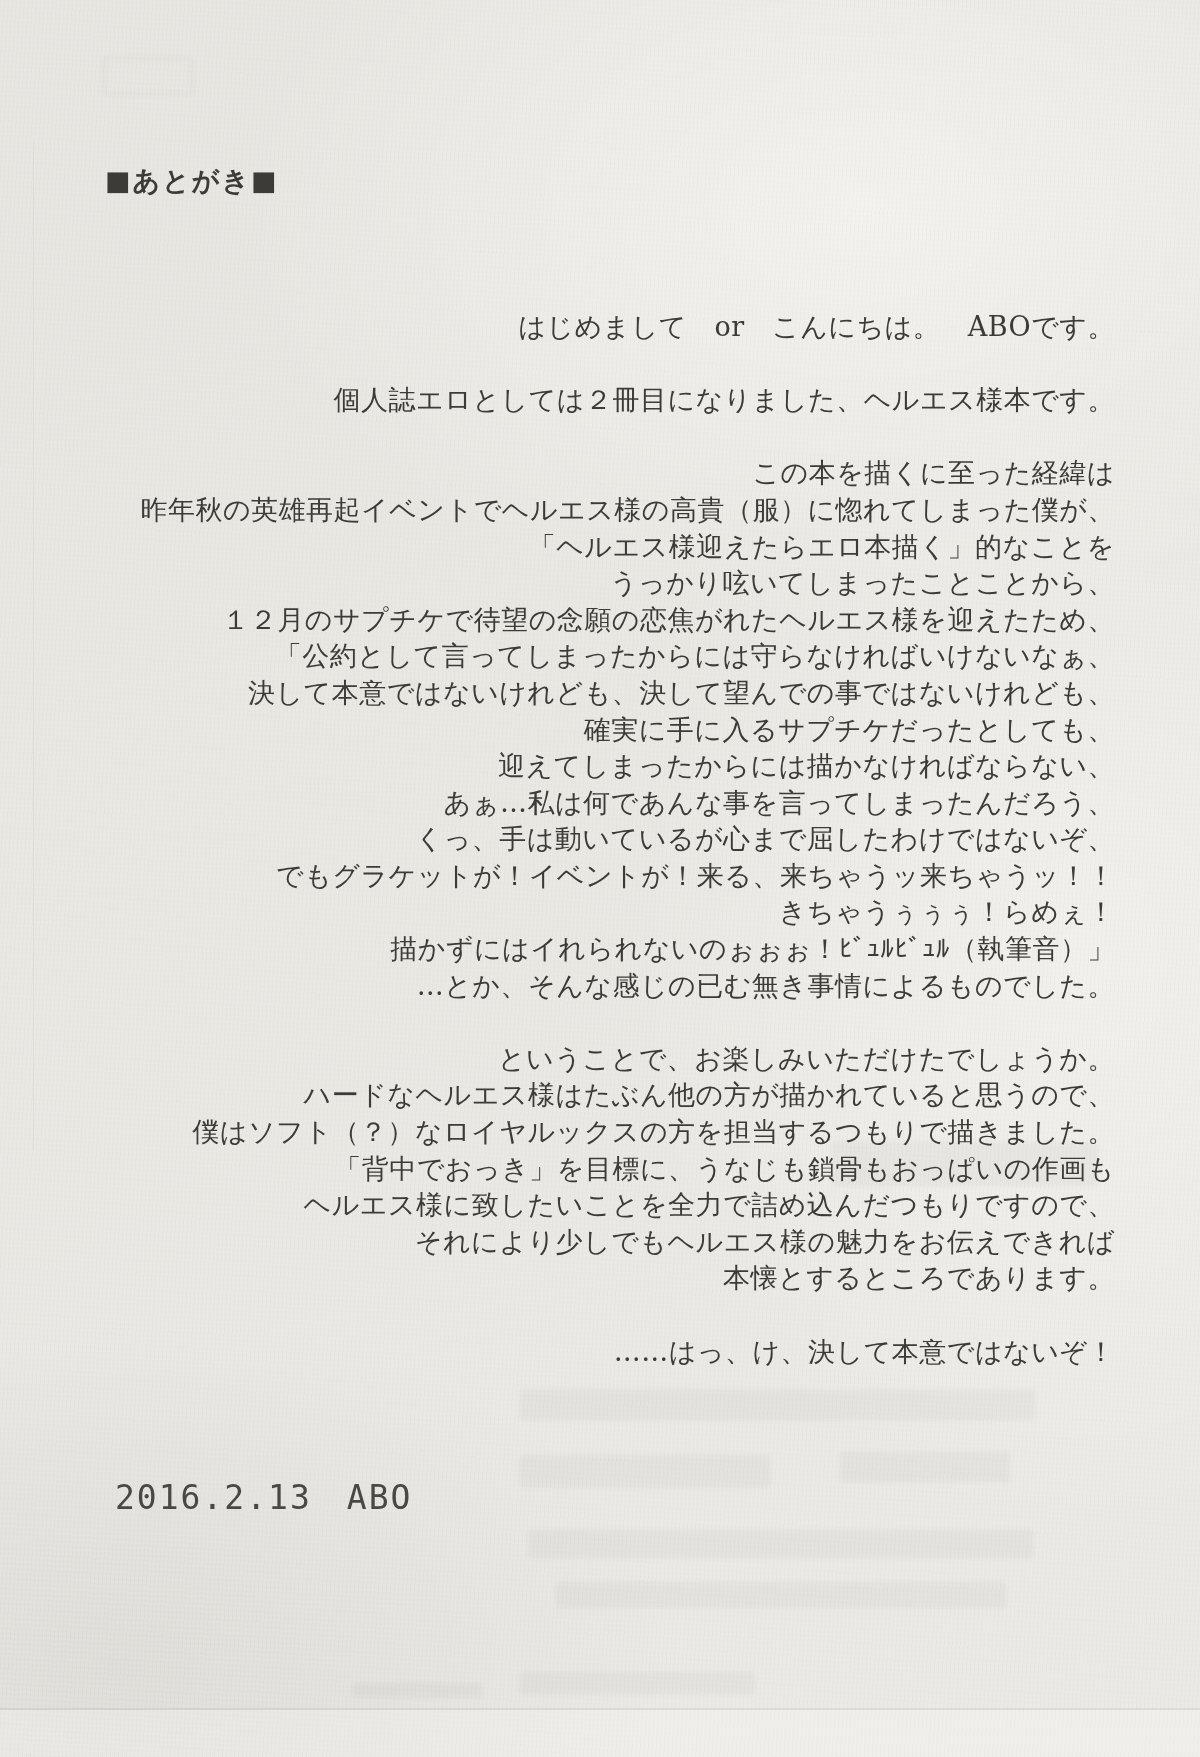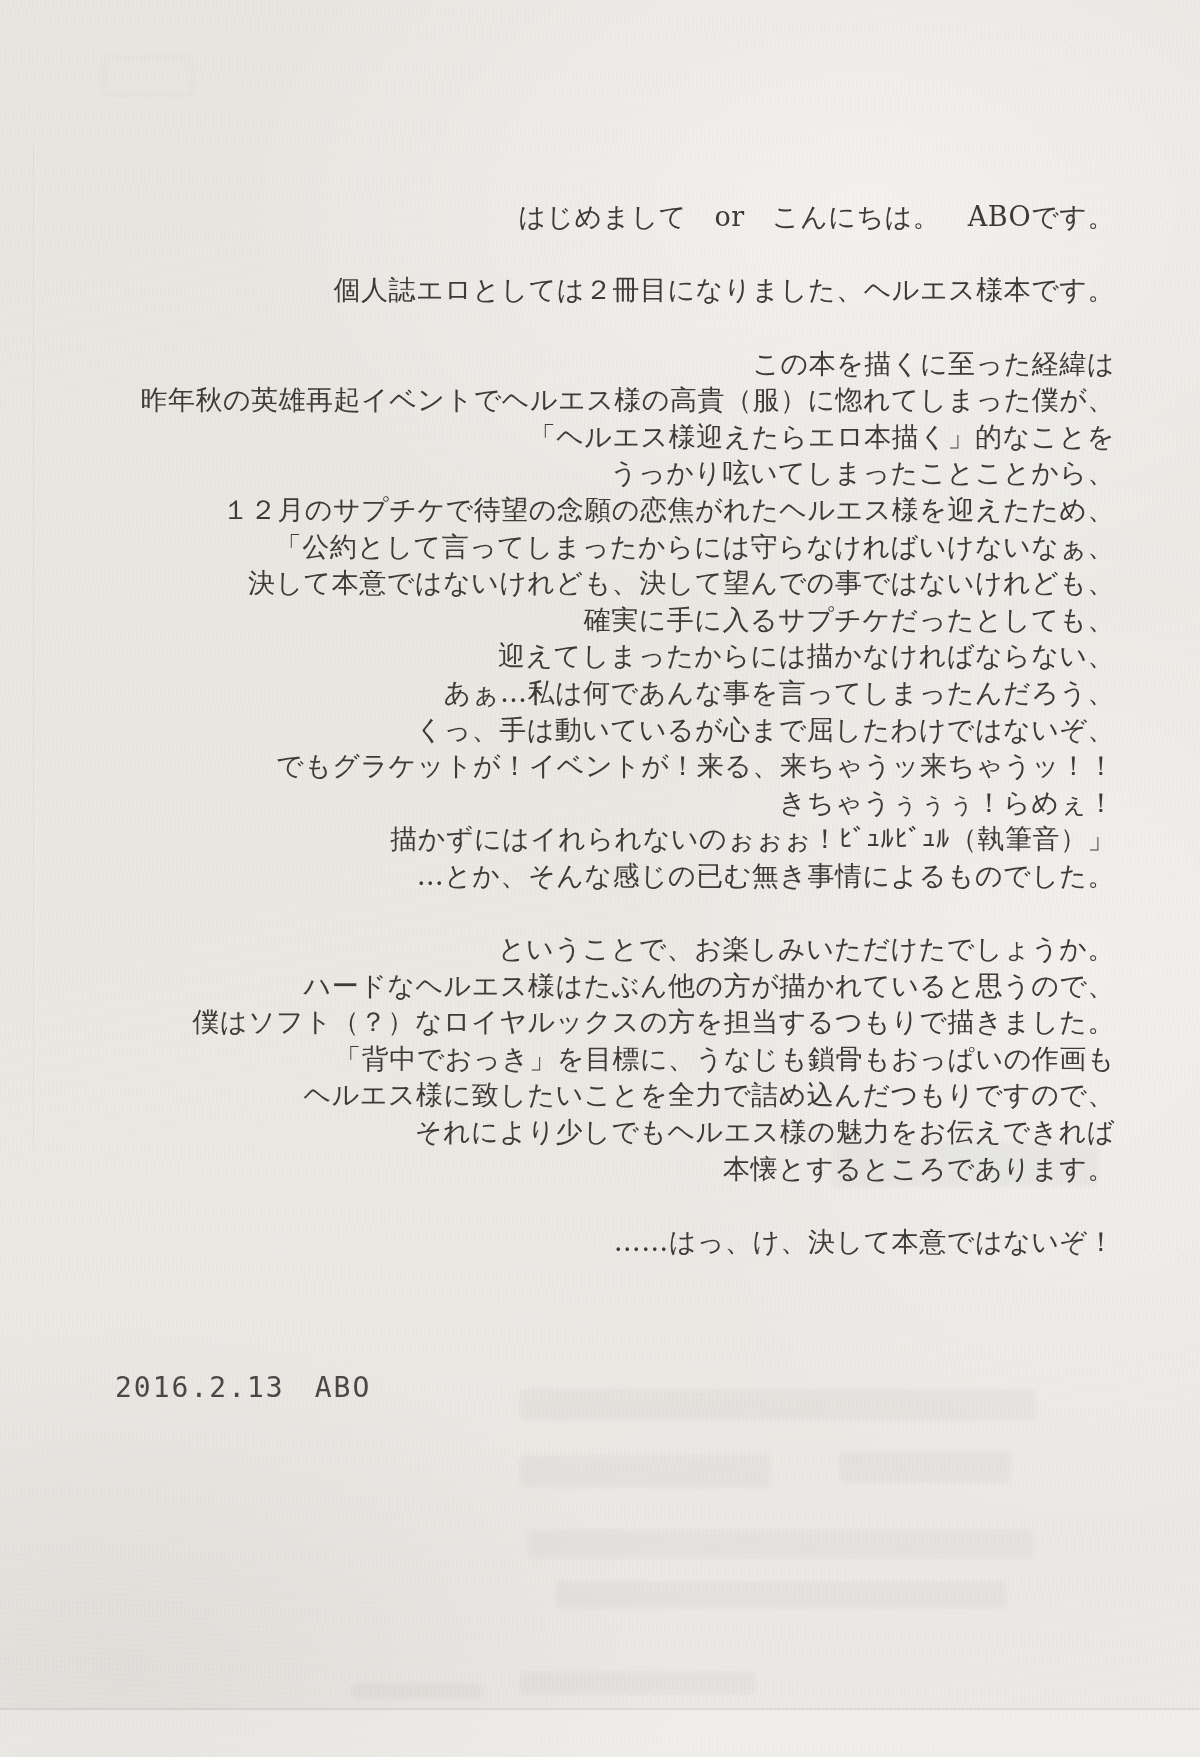--- a/index.html
+++ b/index.html
@@ -33,21 +33,21 @@
   .content{
     position:absolute;left:105px;top:126px;width:1010px;
     font-size:27px;line-height:36.6px;letter-spacing:.5px;
     white-space:pre-line;
   }
   .afterword-header{margin:0 0 36.6px 0;font-weight:bold;letter-spacing:2px;}
   .para{margin:0 0 36.6px 0;}
   .line{min-height:36.6px;text-align:right;}
   .signature{
     font-family:"DejaVu Sans Mono","Liberation Mono",monospace;
-    font-size:28px;letter-spacing:2px;color:var(--ink_soft);
+    font-size:33px;letter-spacing:2px;color:var(--ink_soft);
     padding-left:10px;
   }
   
   .bleed{
     position:absolute;pointer-events:none;
     background:rgba(110,110,118,.055);
     border-radius:4px;filter:blur(2px);
     transform:scaleX(-1);
   }
   .bleed.outline{background:transparent;border:2px solid rgba(110,110,118,.06);}
@@ -79,19 +79,20 @@
   <div class="bleed" style="left:528px;top:1530px;width:505px;height:28px;"></div>
   <div class="bleed" style="left:556px;top:1582px;width:450px;height:26px;"></div>
   <div class="bleed" style="left:520px;top:1672px;width:235px;height:22px;"></div>
   <div class="bleed" style="left:352px;top:1683px;width:130px;height:15px;"></div>
 
   <div class="crease" style="left:33px;top:140px;width:1px;height:1010px;"></div>
   <div class="bottom-edge"></div>
   <div class="bottom-strip"></div>
 
   <div class="content">
+    <div class="afterword-header">■あとがき■</div>
 
     <div id="paragraphs"><div class="para"><div class="line">はじめまして　or　こんにちは。　ABOです。</div></div><div class="para"><div class="line">個人誌エロとしては２冊目になりました、ヘルエス様本です。</div></div><div class="para"><div class="line">この本を描くに至った経緯は</div><div class="line">昨年秋の英雄再起イベントでヘルエス様の高貴（服）に惚れてしまった僕が、</div><div class="line">「ヘルエス様迎えたらエロ本描く」的なことを</div><div class="line">うっかり呟いてしまったことことから、</div><div class="line">１２月のサプチケで待望の念願の恋焦がれたヘルエス様を迎えたため、</div><div class="line">「公約として言ってしまったからには守らなければいけないなぁ、</div><div class="line">決して本意ではないけれども、決して望んでの事ではないけれども、</div><div class="line">確実に手に入るサプチケだったとしても、</div><div class="line">迎えてしまったからには描かなければならない、</div><div class="line">あぁ…私は何であんな事を言ってしまったんだろう、</div><div class="line">くっ、手は動いているが心まで屈したわけではないぞ、</div><div class="line">でもグラケットが！イベントが！来る、来ちゃうッ来ちゃうッ！！</div><div class="line">きちゃうぅぅぅ！らめぇ！</div><div class="line">描かずにはイれられないのぉぉぉ！ﾋﾞｭﾙﾋﾞｭﾙ（執筆音）」</div><div class="line">…とか、そんな感じの已む無き事情によるものでした。</div></div><div class="para"><div class="line">ということで、お楽しみいただけたでしょうか。</div><div class="line">ハードなヘルエス様はたぶん他の方が描かれていると思うので、</div><div class="line">僕はソフト（？）なロイヤルックスの方を担当するつもりで描きました。</div><div class="line">「背中でおっき」を目標に、うなじも鎖骨もおっぱいの作画も</div><div class="line">ヘルエス様に致したいことを全力で詰め込んだつもりですので、</div><div class="line">それにより少しでもヘルエス様の魅力をお伝えできれば</div><div class="line">本懐とするところであります。</div></div><div class="para"><div class="line">……はっ、け、決して本意ではないぞ！</div></div></div>
 
     <div class="signature">2016.2.13　ABO</div>
   </div>
 
 </div>
 
 </body></html>

